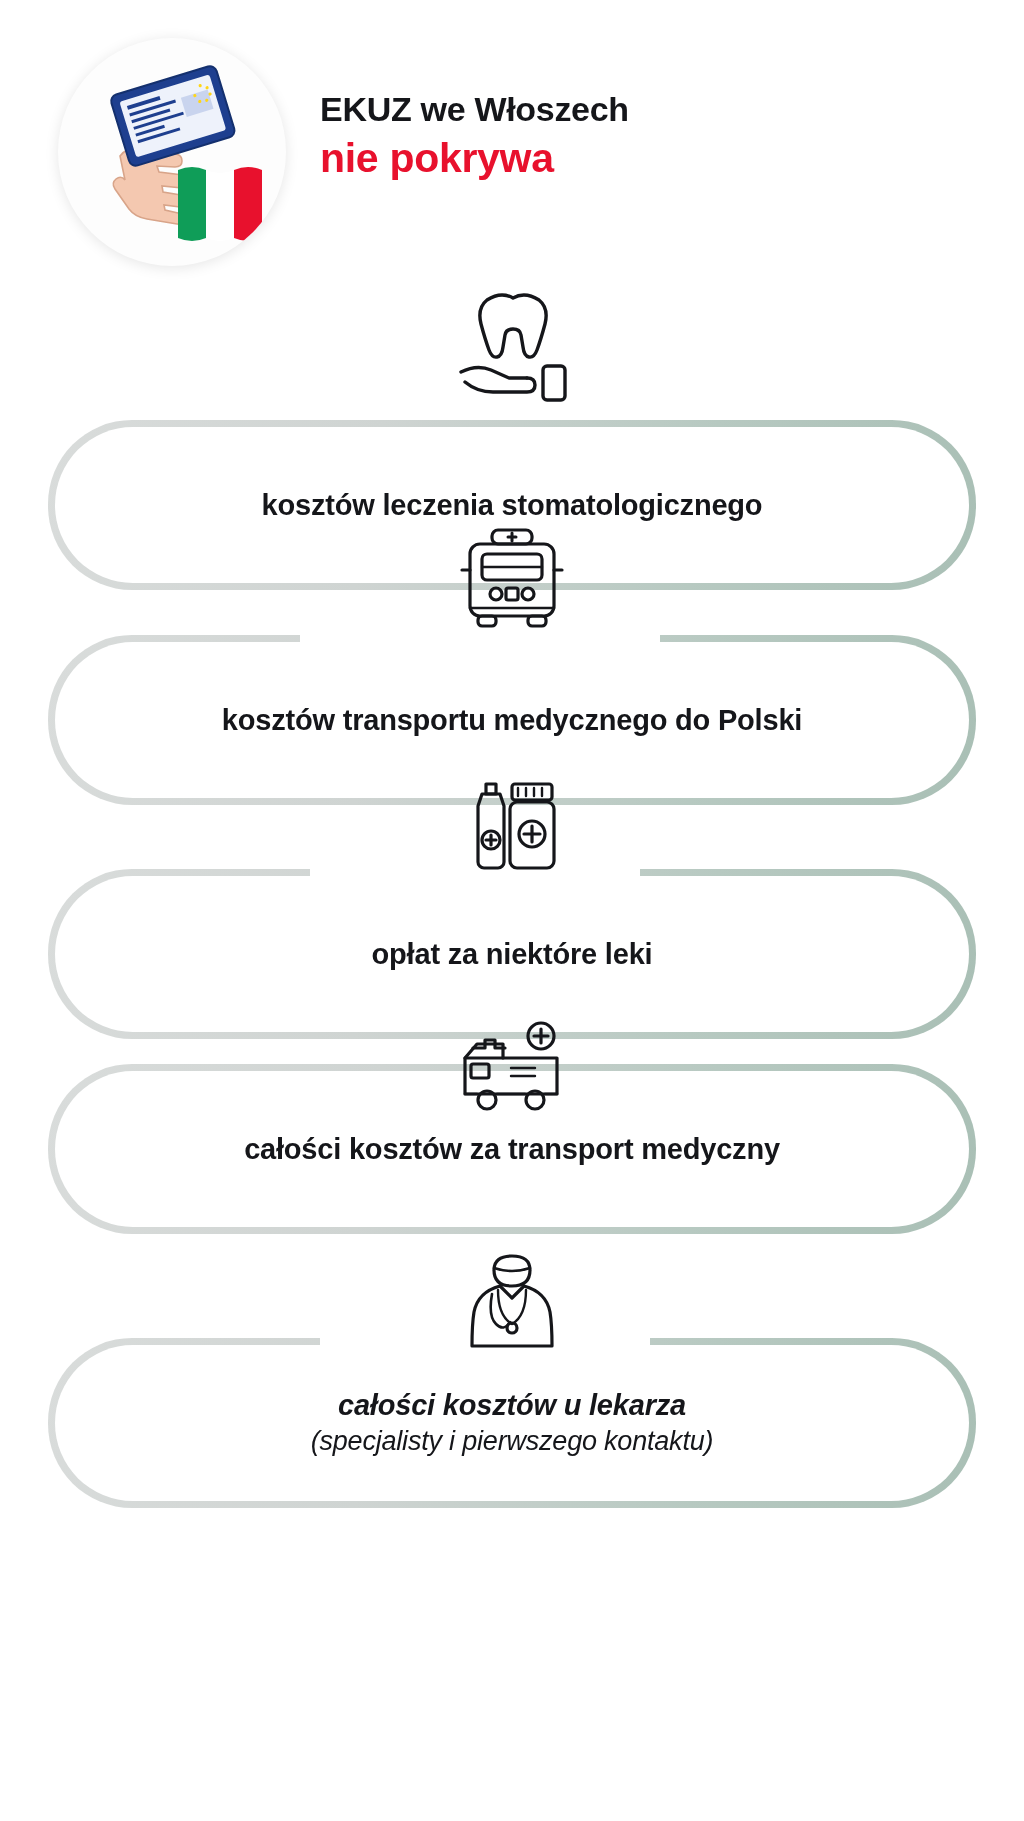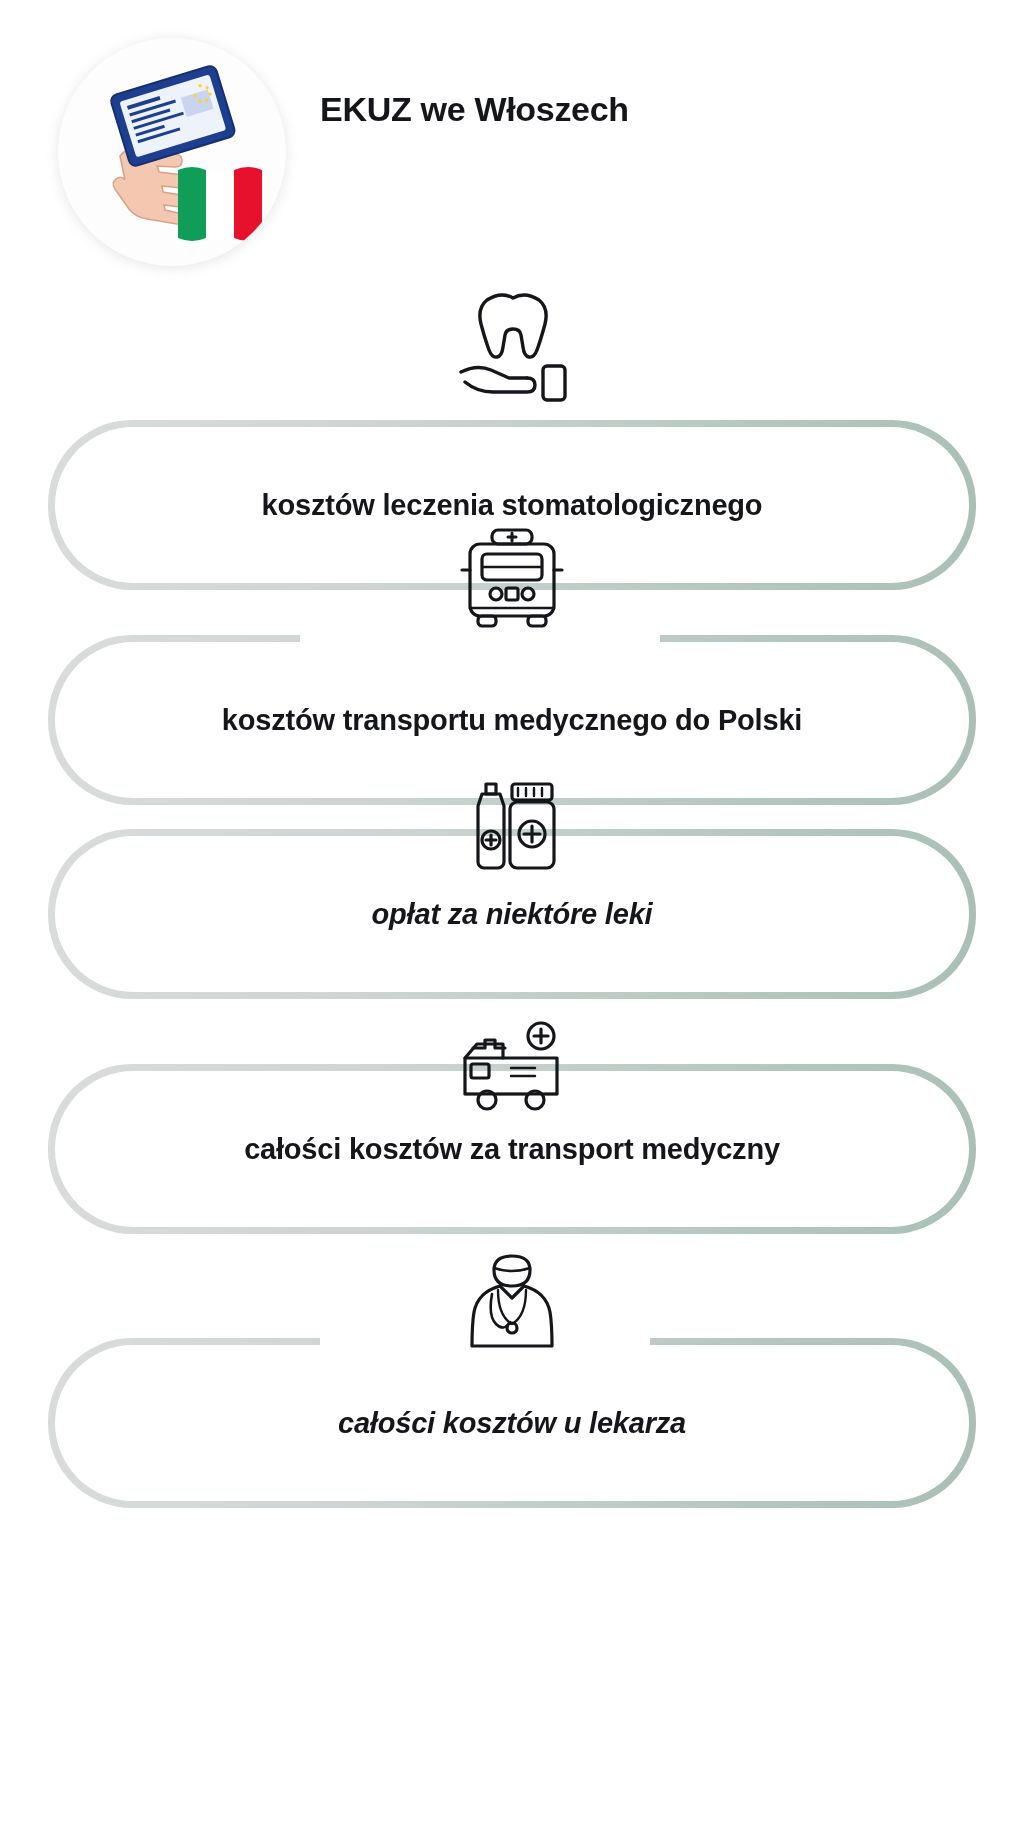--- a/index.html
+++ b/index.html
@@ -154,20 +154,21 @@
       <g transform="translate(120,132)">
         <path d="M0 0 q14 -6 28 0 l0 68 q-14 6 -28 0 z" fill="#0f9d58"></path>
         <path d="M28 0 q14 6 28 0 l0 68 q-14 6 -28 0 z" fill="#ffffff"></path>
         <path d="M56 0 q14 -6 28 0 l0 68 q-14 6 -28 0 z" fill="#e8112d"></path>
       </g>
     </svg>
   </div>
 
   <div class="header-title">
     <div class="title-line1">EKUZ we Włoszech</div>
+    <div class="title-line2">nie pokrywa</div>
   </div>
 </div>
 
 <div class="row" style="top:0">
   <div class="pill-ring" style="top:420px;height:170px;">
     <div class="pill-inner">
       <div class="label">kosztów leczenia stomatologicznego</div>
     </div>
   </div>
   <div class="notch" style="top:394px;left:300px;width:360px;"></div>
@@ -200,21 +201,21 @@
       <rect x="54" y="64" width="12" height="12" rx="2"></rect>
       <path d="M18 84 h84" stroke-width="2.6"></path>
       <rect x="26" y="92" width="18" height="10" rx="4"></rect>
       <rect x="76" y="92" width="18" height="10" rx="4"></rect>
       <path d="M10 46 h8 M102 46 h8"></path>
     </svg>
   </div>
 </div>
 
 <div class="row" style="top:0">
-  <div class="pill-ring" style="top:829px;height:170px;font-style:italic;">
+  <div class="pill-ring" style="top:869px;height:170px;">
     <div class="pill-inner">
       <div class="label">opłat za niektóre leki</div>
     </div>
   </div>
   <div class="notch" style="top:863px;left:310px;width:330px;"></div>
   <div class="icon" style="top:778px;">
     <svg width="120" height="100" viewBox="0 0 120 100" fill="none" stroke="#15161a" stroke-width="3.2" stroke-linecap="round" stroke-linejoin="round">
       <path d="M34 6 h10 v10 h-10 z"></path>
       <path d="M30 16 h18 l4 12 v56 a6 6 0 0 1 -6 6 h-14 a6 6 0 0 1 -6 -6 v-56 z"></path>
       <circle cx="39" cy="62" r="9"></circle>
@@ -249,20 +250,21 @@
       <path d="M60 50 h24 M60 58 h24" stroke-width="2.4"></path>
     </svg>
   </div>
 </div>
 
 <div class="row" style="top:0">
   <div class="pill-ring" style="top:1338px;height:170px;font-style:italic;">
     <div class="pill-inner">
       <div class="label">
         <span>całości kosztów u lekarza</span>
+        <span class="sub">(specjalisty i pierwszego kontaktu)</span>
       </div>
     </div>
   </div>
   <div class="notch" style="top:1332px;left:320px;width:330px;"></div>
   <div class="icon" style="top:1250px;">
     <svg width="116" height="102" viewBox="0 0 116 102" fill="none" stroke="#15161a" stroke-width="3.2" stroke-linecap="round" stroke-linejoin="round">
       <path d="M40 20 q0 -14 18 -14 q18 0 18 14 q0 16 -18 16 q-18 0 -18 -16 z"></path>
       <path d="M40 18 q18 6 36 0" stroke-width="2.6"></path>
       <path d="M46 36 l12 12 l12 -12"></path>
       <path d="M46 36 q-22 6 -26 26 q-2 12 -2 34 h80 q0 -22 -2 -34 q-4 -20 -26 -26"></path>

